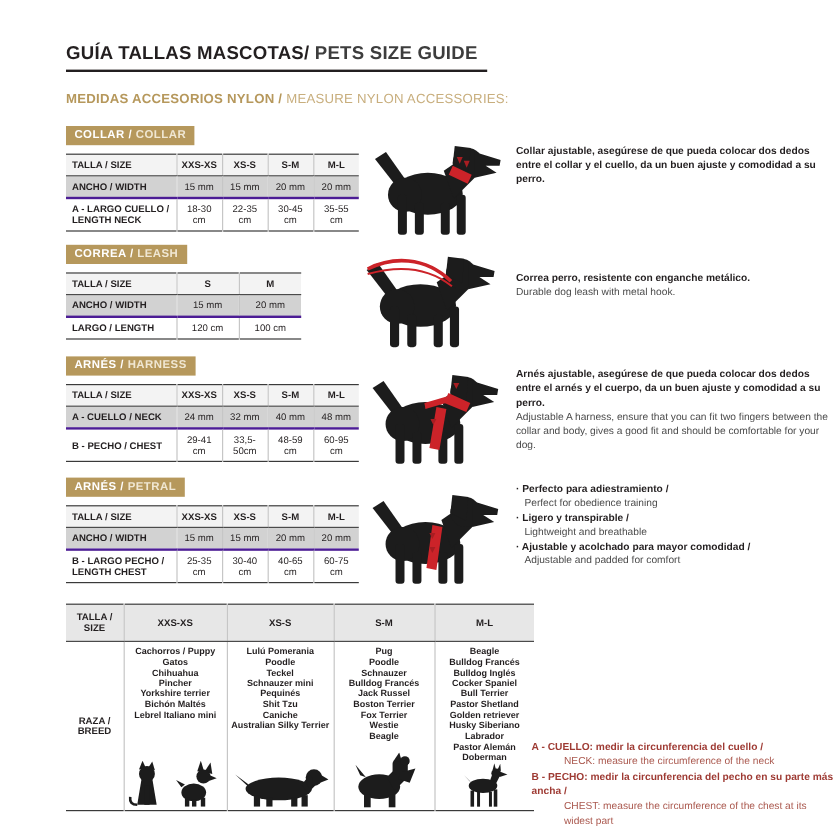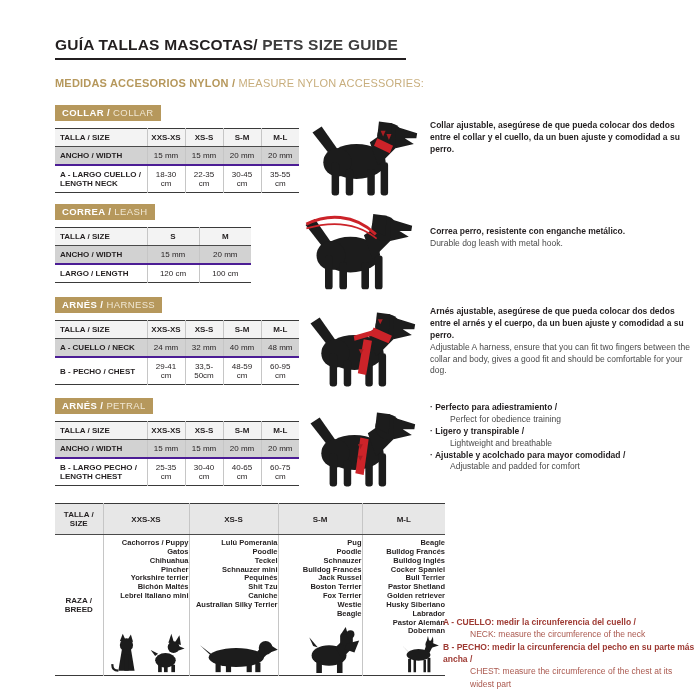--- a/index.html
+++ b/index.html
@@ -10,49 +10,49 @@
   .title{position:absolute;left:55px;top:36px;font-size:15.5px;font-weight:700;
          letter-spacing:.2px;border-bottom:2px solid #231f20;padding:0 8px 4px 0;white-space:nowrap}
   .title .en{font-weight:700;color:#3d3d3d}
   .subtitle{position:absolute;left:55px;top:77px;font-size:11px;font-weight:700;
             color:#b6985c;letter-spacing:.2px;white-space:nowrap}
   .subtitle .en{font-weight:400;color:#c8ae7d}
 
   .section{position:absolute;left:55px}
   .badge{display:inline-block;background:#b6985c;color:#fff;font-size:9.5px;
          font-weight:700;padding:2px 7px 3px 7px;letter-spacing:.4px}
-  .badge .en{font-weight:400;color:#f0e7d3}
+  .badge .en{font-weight:700;color:#f0e7d3}
 
   table.sizes{border-collapse:collapse;table-layout:fixed;margin-top:7px;
               border-top:1.4px solid #3a3a3a;border-bottom:1.4px solid #3a3a3a;font-size:8px}
   table.sizes th,table.sizes td{border-left:1px solid #c6c6c6;padding:4px 3px;
               text-align:center;font-weight:400;overflow:hidden}
   table.sizes th:first-child,table.sizes td:first-child{border-left:none;text-align:left;
               font-weight:700;padding-left:5px}
   table.sizes thead th{font-weight:700;background:#f3f3f3;border-bottom:1px solid #4a4a4a}
   table.sizes tr.band td{background:#d2d2d2}
   table.sizes tbody tr + tr td{border-top:2px solid #4c1d95}
 
   .dogbox{position:absolute}
   .desc{position:absolute;font-size:8.5px;line-height:1.4;width:264px}
   .desc .es{font-weight:700;display:block}
   .desc .en{display:block;color:#4a4a4a}
   .bullets{position:absolute;font-size:8.5px;line-height:1.4;width:264px}
   .bullet .es{font-weight:700;display:block}
   .bullet .es::before{content:"· "}
-  .bullet .en{display:block;color:#4a4a4a;margin-left:20px}
+  .bullet .en{display:block;color:#4a4a4a;margin-left:7px}
 
   table.breeds{position:absolute;left:55px;top:503px;border-collapse:collapse;table-layout:fixed;
                width:390px;border-top:1.4px solid #3a3a3a;border-bottom:1.4px solid #3a3a3a;font-size:8px}
   table.breeds th{font-weight:700;background:#e7e7e7;border-bottom:1px solid #4a4a4a;
                border-left:1px solid #c6c6c6;padding:6px 2px;text-align:center}
   table.breeds th:first-child{border-left:none}
   table.breeds td{border-left:1px solid #c6c6c6;vertical-align:top;height:140px;padding:0}
   table.breeds td:first-child{border-left:none;vertical-align:middle;text-align:center;font-weight:700}
-  .breedcell{display:flex;flex-direction:column;align-items:flex-end;height:140px;padding-top:4px}
+  .breedcell{display:flex;flex-direction:column;align-items:center;height:140px;padding-top:4px}
   .bname{font-size:7.5px;font-weight:700;line-height:1.18;text-align:center;white-space:nowrap}
   .sil{margin-top:auto;margin-bottom:2px}
 
   .notes{position:absolute;left:443px;top:616px;width:254px;font-size:8.5px;
          color:#9e3a33;line-height:1.45}
   .notes .es{font-weight:700;display:block}
   .notes .en{display:block;margin-left:27px;color:#aa584e;font-weight:400}
 
   svg{display:block}
   .black{fill:#1c1c1c}

